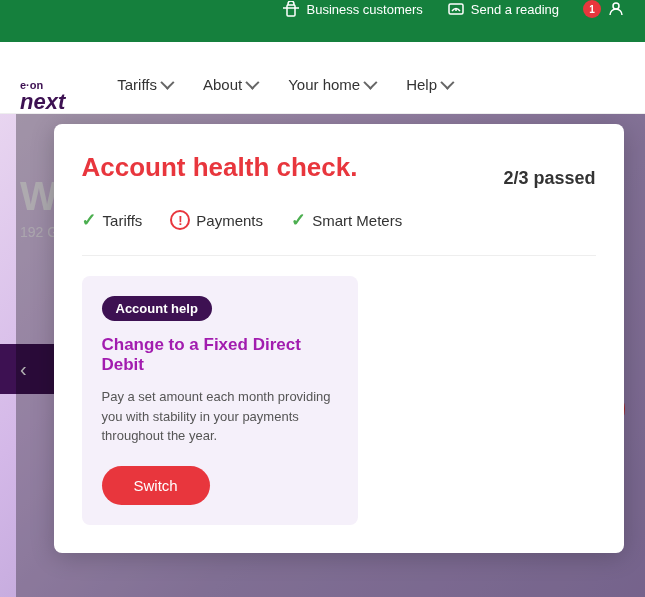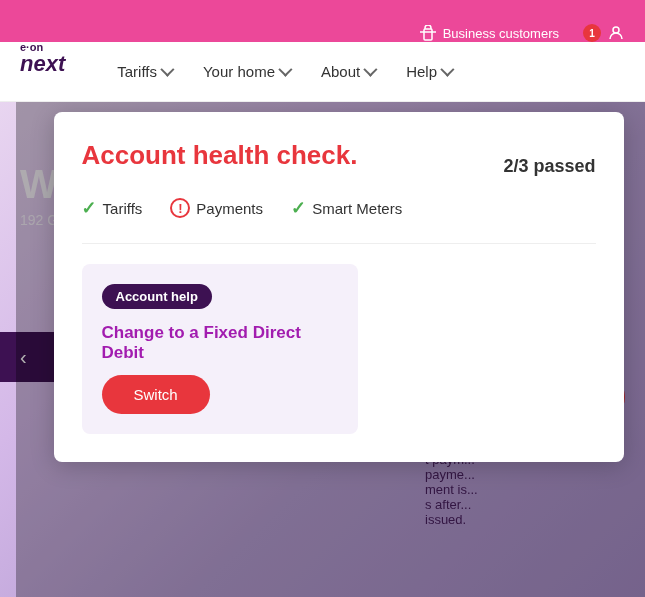--- a/index.html
+++ b/index.html
@@ -6,24 +6,24 @@
     body {
       font-family: Arial, sans-serif;
       width: 645px;
       height: 597px;
       overflow: hidden;
       position: relative;
     }
 
     
     .top-bar {
-      background-color: #ec4899;
+      background-color: #15803d;
       height: 42px;
       display: flex;
-      align-items: flex-end;
+      align-items: flex-start;
       justify-content: flex-end;
       padding: 0 20px;
       gap: 24px;
     }
     .top-bar-item {
       color: white;
       font-size: 13px;
       display: flex;
       align-items: center;
       gap: 6px;
@@ -45,23 +45,23 @@
       font-size: 10px;
       display: inline-flex;
       align-items: center;
       justify-content: center;
       font-weight: bold;
     }
 
     
     .nav-bar {
       background-color: white;
-      height: 60px;
-      display: flex;
-      align-items: flex-start;
+      height: 72px;
+      display: flex;
+      align-items: flex-end;
       padding: 0 20px;
       border-bottom: 1px solid #eee;
     }
     .logo {
       margin-right: 40px;
     }
     .logo-eon {
       font-size: 11px;
       color: #3d1152;
       font-weight: bold;
@@ -296,20 +296,30 @@
     <span class="top-bar-icon">
       <svg width="18" height="16" viewBox="0 0 18 16" fill="none">
         <rect x="5" y="4" width="8" height="11" rx="1" stroke="white" stroke-width="1.5"></rect>
         <path d="M6 4V3a3 3 0 0 1 6 0v1" stroke="white" stroke-width="1.5"></path>
         <line x1="1" y1="7" x2="17" y2="7" stroke="white" stroke-width="1.5"></line>
       </svg>
     </span>
     <span>Business customers</span>
   </div>
   <div class="top-bar-item">
+    <span class="top-bar-icon">
+      <svg width="18" height="16" viewBox="0 0 18 16" fill="none">
+        <rect x="2" y="3" width="14" height="10" rx="1.5" stroke="white" stroke-width="1.5"></rect>
+        <path d="M5 10 Q9 5 13 10" stroke="white" stroke-width="1.5" fill="none"></path>
+        <line x1="9" y1="10" x2="9" y2="7" stroke="white" stroke-width="1.5"></line>
+      </svg>
+    </span>
+    <span>Send a reading</span>
+  </div>
+  <div class="top-bar-item">
     <span class="notification-badge">1</span>
     <span class="top-bar-icon">
       <svg width="16" height="16" viewBox="0 0 16 16" fill="none">
         <circle cx="8" cy="5" r="3" stroke="white" stroke-width="1.5"></circle>
         <path d="M2 14c0-3.3 2.7-6 6-6s6 2.7 6 6" stroke="white" stroke-width="1.5"></path>
       </svg>
     </span>
   </div>
 </div>
 
@@ -317,25 +327,25 @@
   <div class="logo">
     <div class="logo-eon">e·on</div>
     <div class="logo-next">next</div>
   </div>
   <div class="nav-items">
     <div class="nav-item">
       <span>Tariffs</span>
       <span class="chevron-down"></span>
     </div>
     <div class="nav-item">
-      <span>Your home</span>
+      <span>About</span>
       <span class="chevron-down"></span>
     </div>
     <div class="nav-item">
-      <span>About</span>
+      <span>Your home</span>
       <span class="chevron-down"></span>
     </div>
     <div class="nav-item">
       <span>Help</span>
       <span class="chevron-down"></span>
     </div>
   </div>
 </div>
 
 <div class="page-bg">
@@ -375,17 +385,18 @@
           <span class="check-icon-green">✓</span>
           <span>Smart Meters</span>
         </div>
       </div>
 
       <div class="divider"></div>
 
       <div class="card">
         <div class="card-badge">Account help</div>
         <div class="card-title">Change to a Fixed Direct Debit</div>
+        <div class="card-desc">Pay a set amount each month providing you with stability in your payments throughout the year.</div>
         <button class="switch-btn">Switch</button>
       </div>
     </div>
   </div>
 </div>
 
 </body></html>

